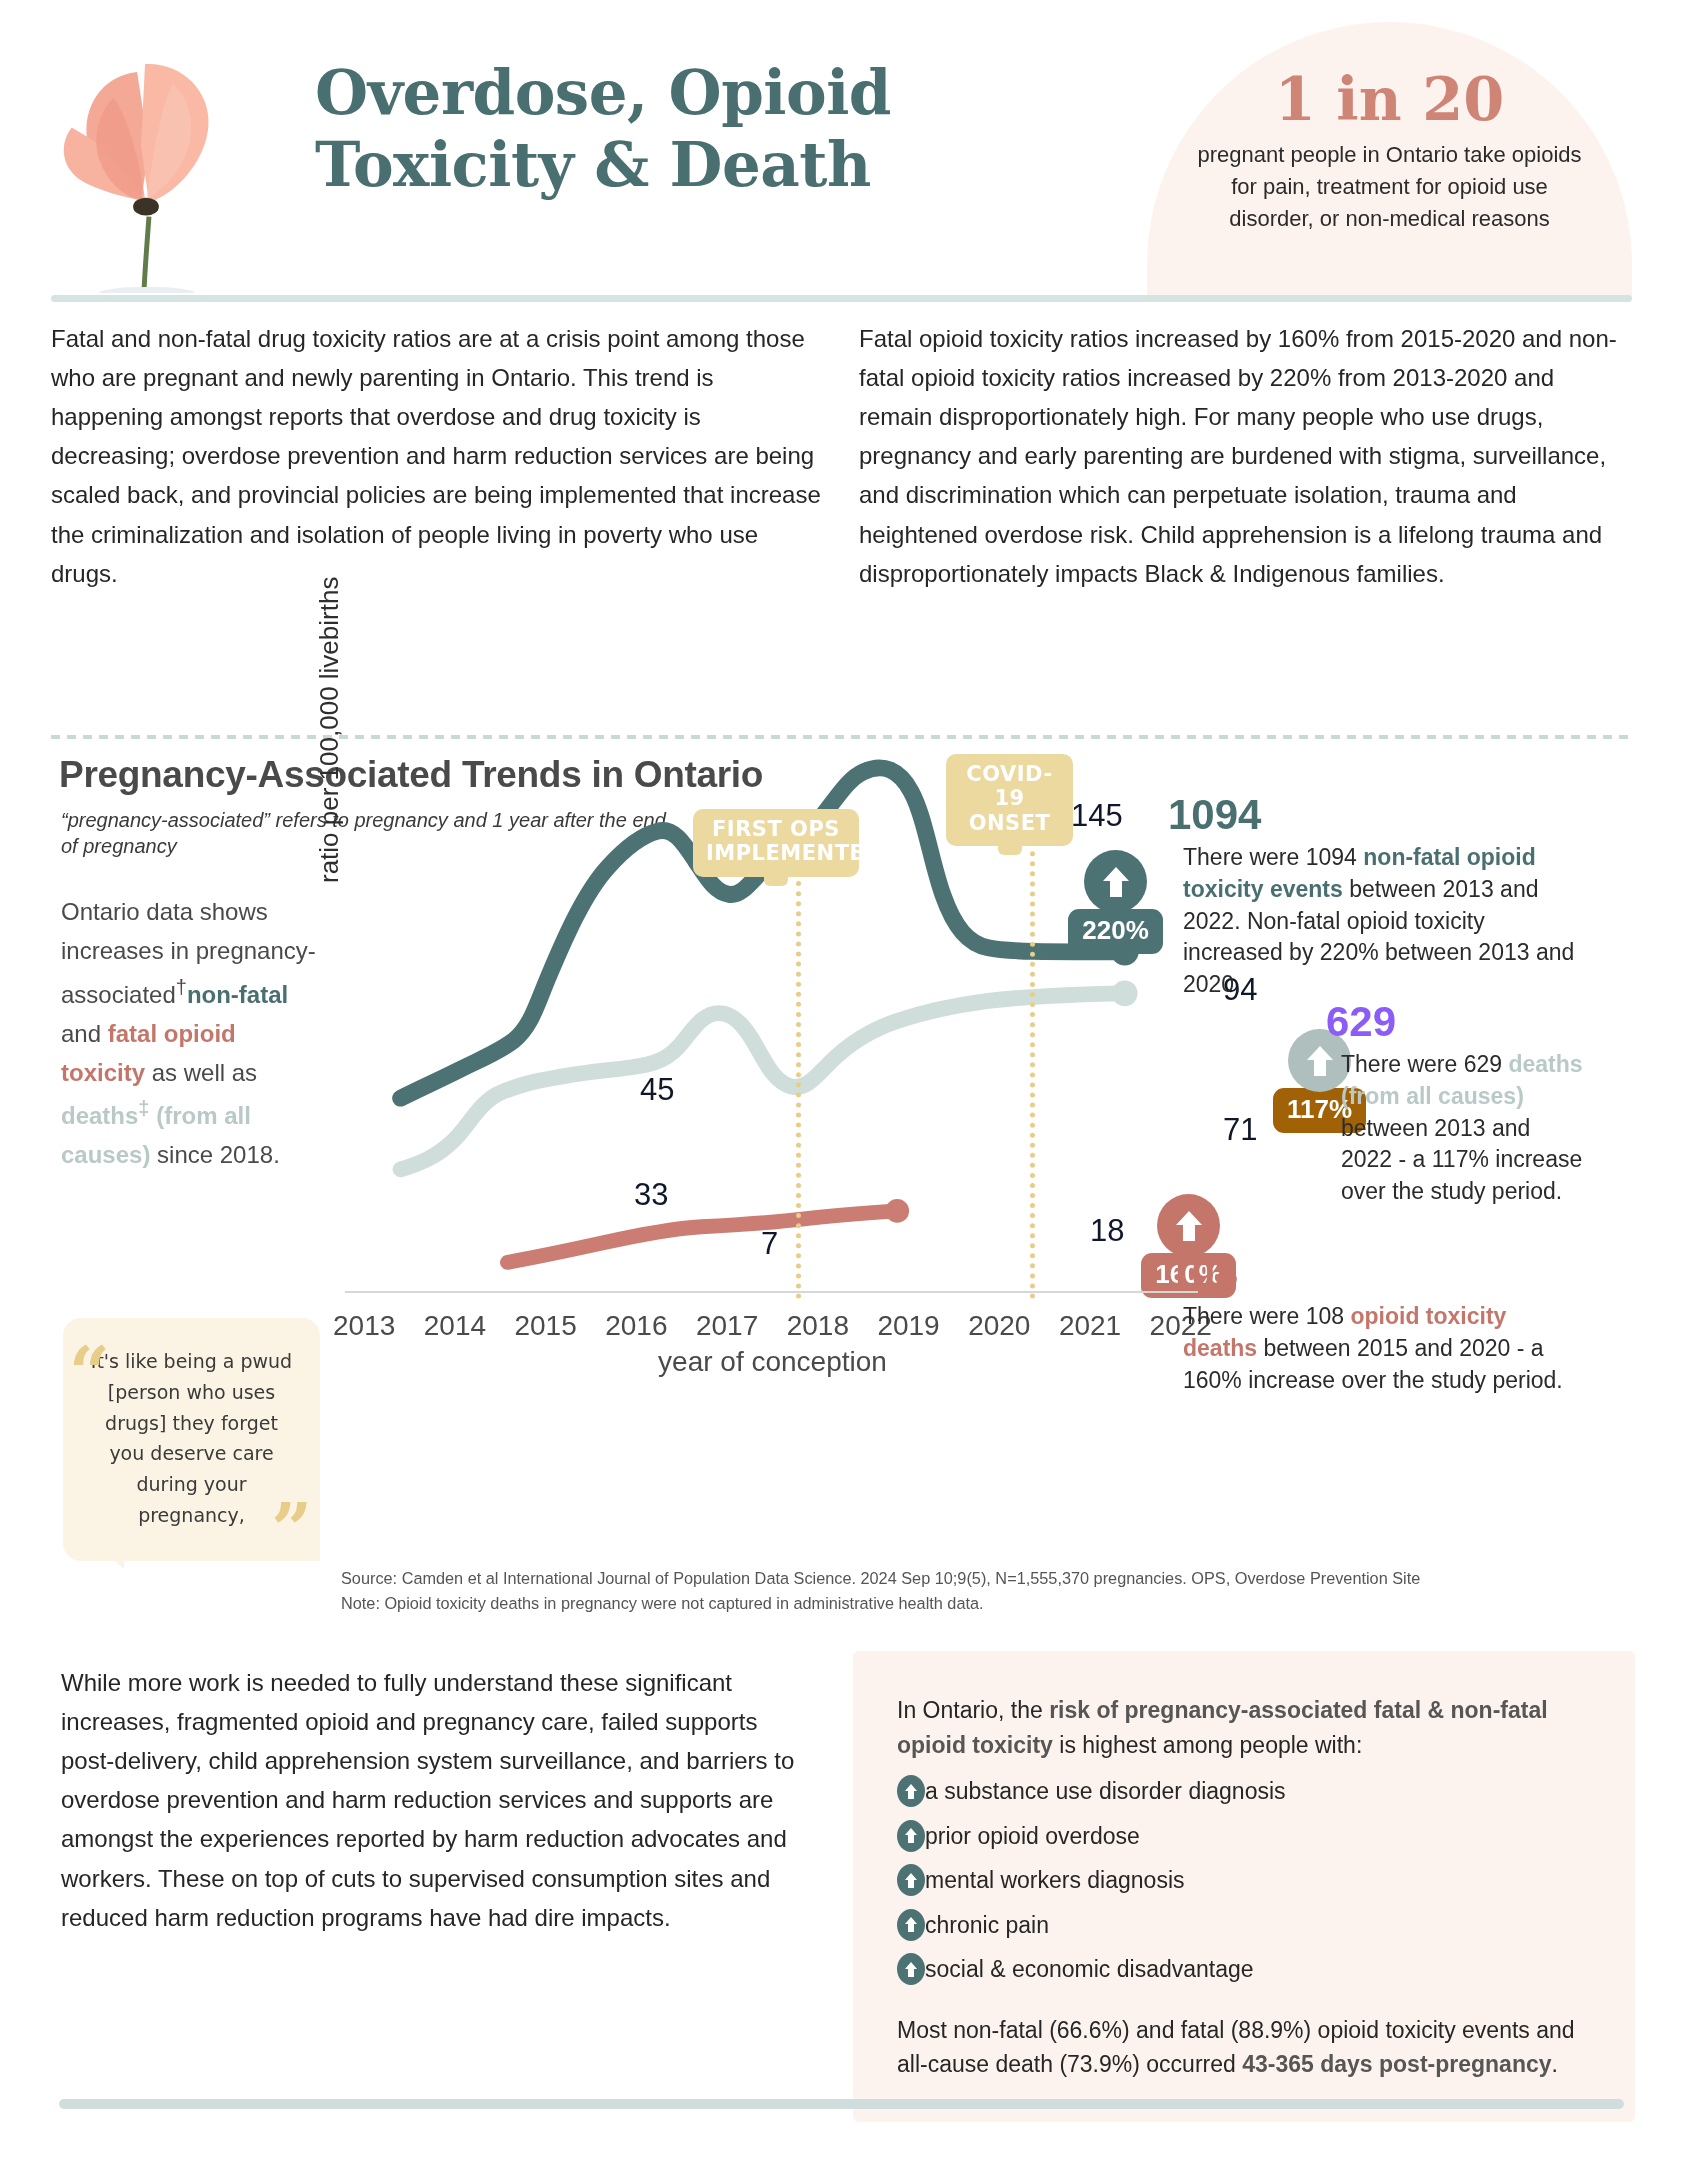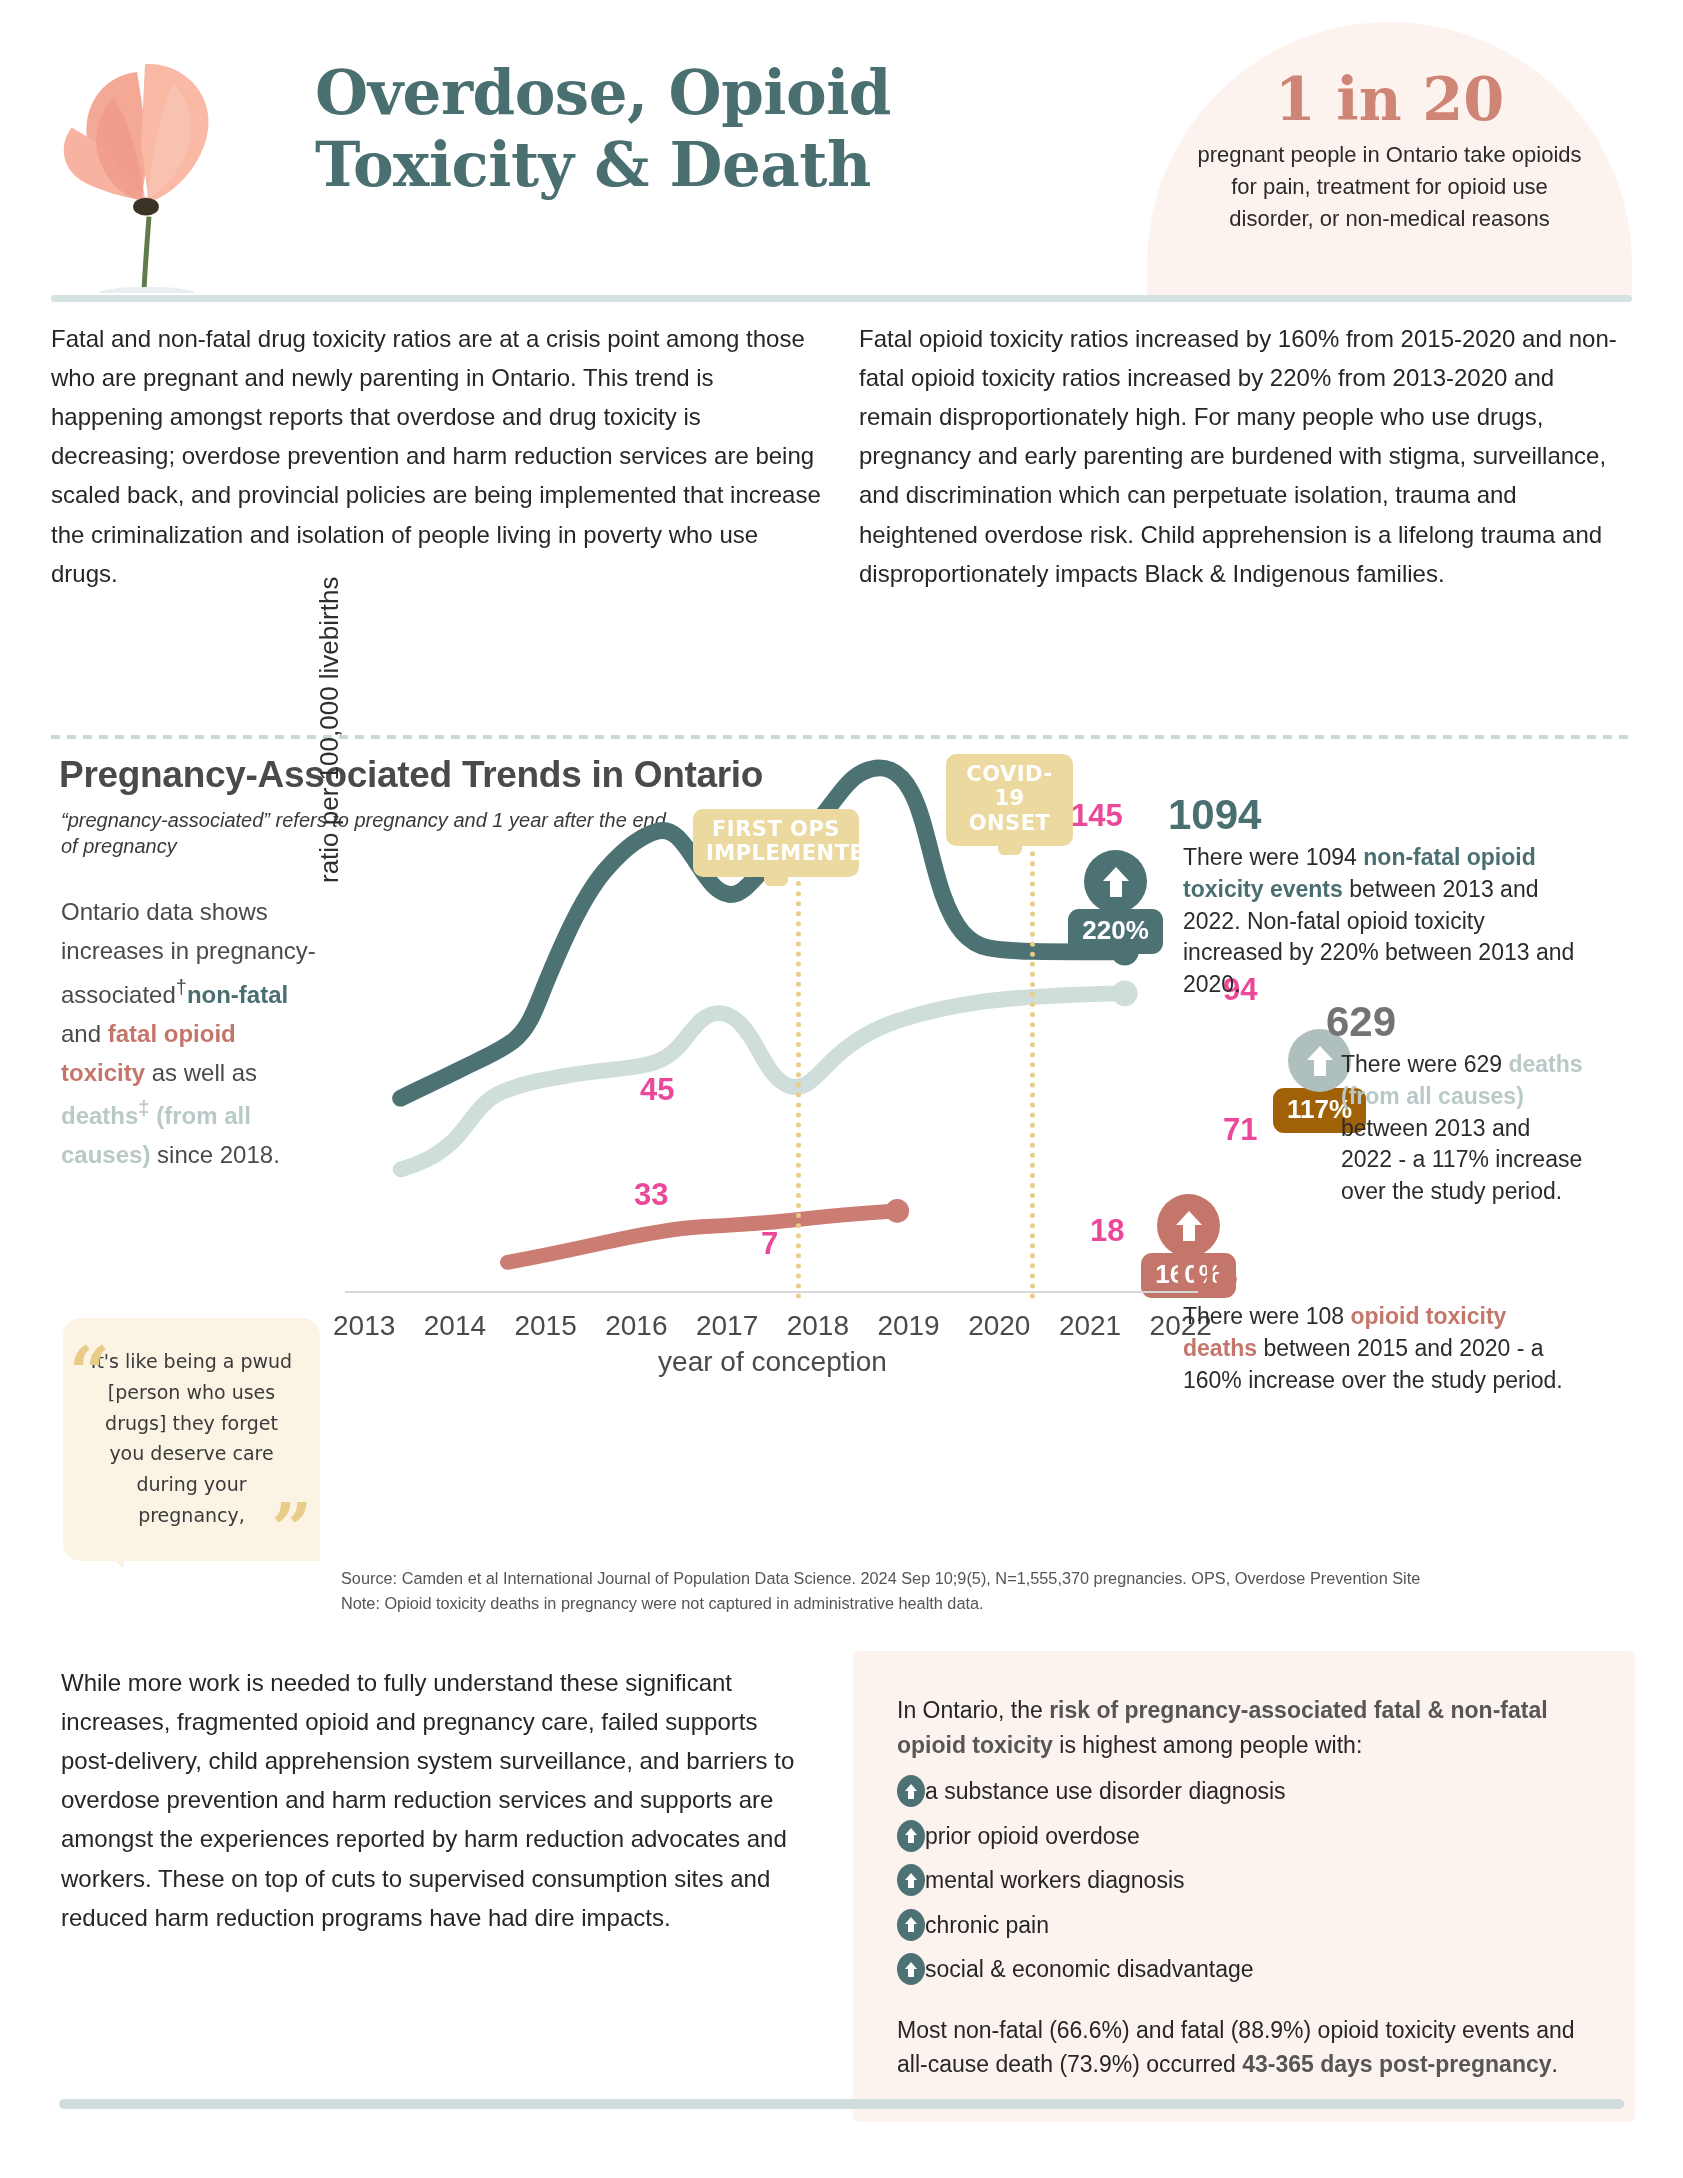--- a/index.html
+++ b/index.html
@@ -175,21 +175,21 @@
 
   .vline {
     position: absolute; width: 0; top: 0;
     border-left: 5px dotted #e8cd88;
   }
   .vline-ops   { left: 469px; top: 117px; height: 438px; }
   .vline-covid { left: 703px; top: 57px; height: 498px; }
 
   .dp-label {
     position: absolute;
-    font-size: 31px; color: #ec4899; font-weight: bold;
+    font-size: 31px; color: #0f172a; font-weight: normal;
   }
   .dp-45  { left: 313px; top: 328px; }
   .dp-33  { left: 307px; top: 433px; }
   .dp-7   { left: 434px; top: 482px; }
   .dp-145 { left: 744px; top: 54px; }
   .dp-94  { left: 896px; top: 228px; }
   .dp-71  { left: 896px; top: 368px; }
   .dp-18  { left: 763px; top: 469px; }
 
   
@@ -220,21 +220,21 @@
   
   .callouts { position: absolute; left: 1168px; top: 0; width: 465px; }
   .callout { margin-bottom: 8px; }
   .callout .num {
     font-size: 42px; font-weight: bold; line-height: 1.1; margin-bottom: 4px;
   }
   .callout .body { font-size: 23px; line-height: 1.38; color: #2b2b2b; margin-left: 15px; }
   .co-1 { position: absolute; left: 0; top: 48px; width: 416px; }
   .co-1 .num { color: #4a6f70; }
   .co-2 { position: absolute; left: 158px; top: 255px; width: 257px; }
-  .co-2 .num { color: #737373; }
+  .co-2 .num { color: #8b5cf6; }
   .co-3 { position: absolute; left: 0; top: 507px; width: 416px; }
   .co-3 .num { color: #c5766b; }
 
   .source-note {
     position: absolute; left: 341px; top: 822px; width: 1297px;
     font-size: 16.3px; line-height: 1.52; color: #555;
   }
 
   
   .bottom { position: absolute; left: 0; top: 1651px; width: 1683px; }

